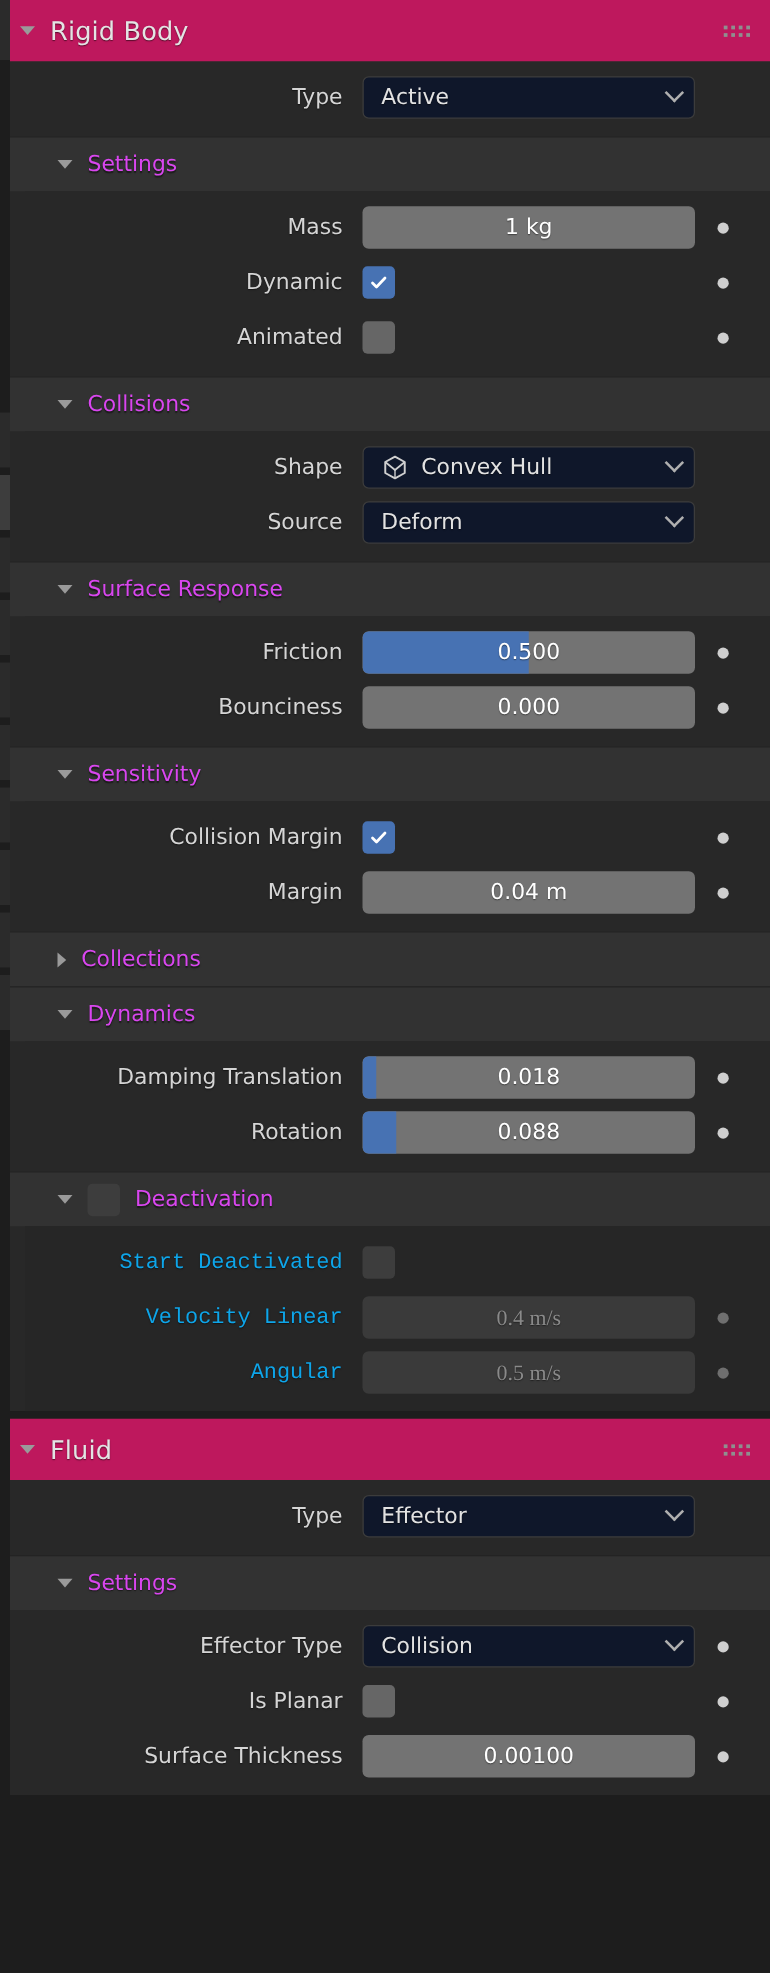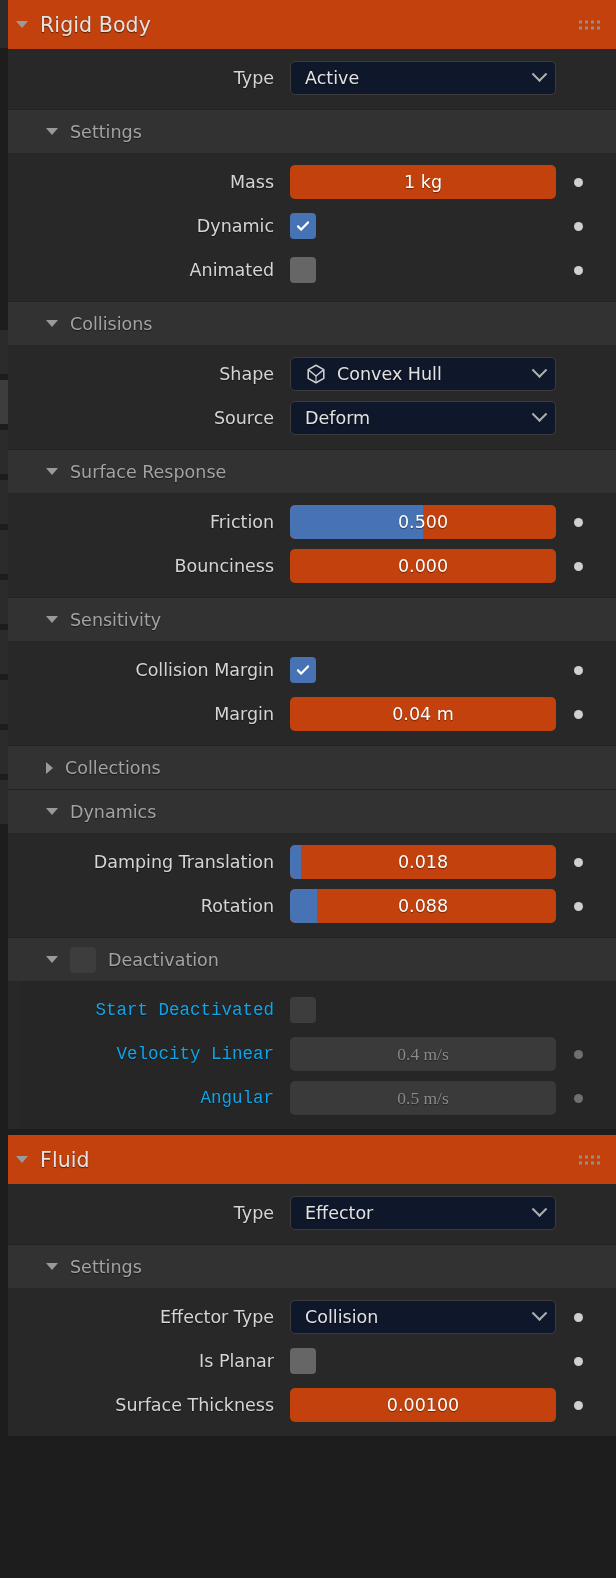--- a/index.html
+++ b/index.html
@@ -17,21 +17,21 @@
     background: #1d1d1d; z-index: 5;
   }
   .tabstrip .tab { width: 8px; background: #2b2b2b; }
   .tabstrip .tab.sel { background: #3d3d3d; }
 
   .panel-stack { position: absolute; left: 0; top: 0; width: 616px; }
 
   
   .panel { width: 616px; background: #282828; }
   .panel-header {
-    height: 49px; background: #c2410c;
+    height: 49px; background: #be185d;
     display: flex; align-items: center;
     padding-left: 16px; position: relative;
   }
   .panel-header .tri { margin-right: 12px; }
   .panel-title {
     font-size: 20.5px; color: #e4e4e4; letter-spacing: .1px;
     text-shadow: 0 1px 1px rgba(0,0,0,.55);
   }
   .grip {
     position: absolute; right: 16px; top: 50%; transform: translateY(-50%);
@@ -52,21 +52,21 @@
   }
 
   
   .sub-header {
     height: 44px; background: #323232;
     display: flex; align-items: center; padding-left: 46px;
     border-top: 1px solid #232323;
   }
   .sub-header .tri { margin-right: 12px; }
   .sub-title {
-    font-size: 17.5px; color: #a3a3a3;
+    font-size: 17.5px; color: #d946ef;
     text-shadow: 0 1px 1px rgba(0,0,0,.5);
   }
   .sub-header .cbox { margin-right: 12px; }
 
   
   .body { background: #282828; padding: 10px 0 12px 0; margin-left: 20px; }
   .body.dim { background: #262626; }
 
   
   .row {
@@ -78,21 +78,21 @@
     width: 272px; text-align: right; padding-right: 16px;
     font-size: 17.5px; color: #d5d5d5; white-space: nowrap;
     text-shadow: 0 1px 1px rgba(0,0,0,.5);
   }
   .lbl.dim { color: #0ea5e9; font-family: Liberation Mono, monospace; }
 
   .ctl { width: 268px; height: 34px; position: relative; }
 
   
   .field {
-    width: 100%; height: 100%; background: #c2410c; border-radius: 5px;
+    width: 100%; height: 100%; background: #737373; border-radius: 5px;
     display: flex; align-items: center; justify-content: center;
     font-size: 17.5px; color: #ffffff; position: relative; overflow: hidden;
     text-shadow: 0 1px 1px rgba(0,0,0,.45);
   }
   .field.dim { background: #3a3a3a; color: #8a8a8a; font-family: Liberation Serif, serif; }
   .fill {
     position: absolute; left: 0; top: 0; bottom: 0;
     background: #4772b3; border-radius: 5px 0 0 5px;
   }
   .field .val { position: relative; z-index: 2; }

